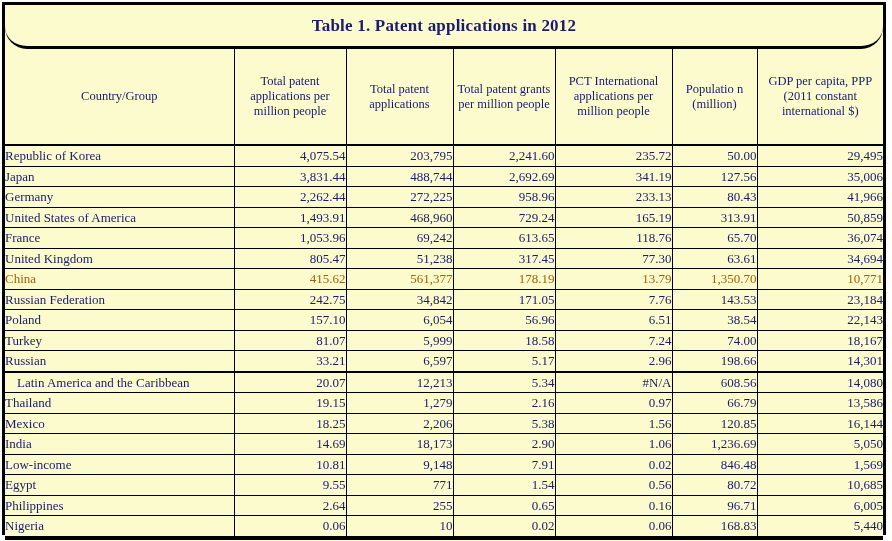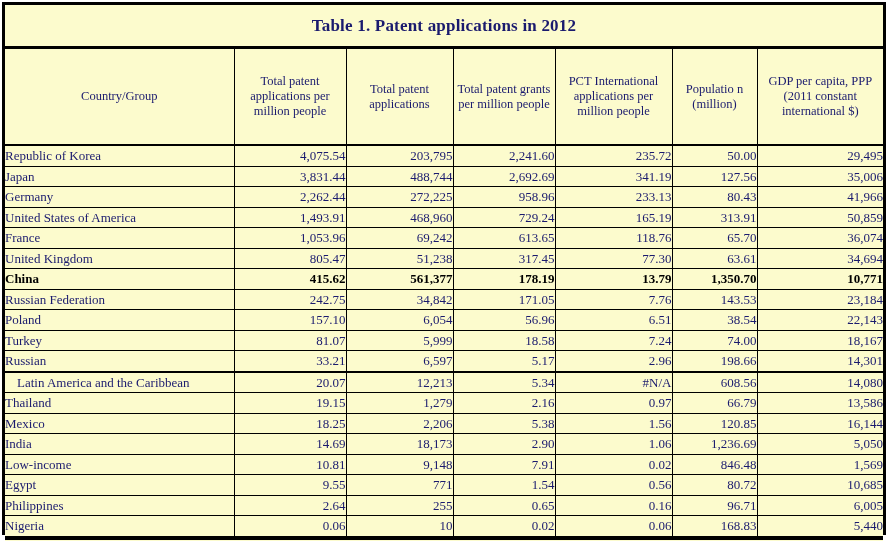--- a/index.html
+++ b/index.html
@@ -27,20 +27,21 @@
 
   
   .title-cell {
     height: 44px;
     box-sizing: border-box;
     border-bottom: 3px solid #000000;
     display: flex;
     align-items: center;
     justify-content: center;
     background: #fcfbcd;
+    border-radius: 22px;
   }
   .title-text {
     font-size: 17px;
     font-weight: bold;
     color: #1a1a6e;
     letter-spacing: 0.2px;
   }
 
   
   table.grid {
@@ -88,22 +89,22 @@
   }
   td.c-num {
     text-align: right;
     padding-right: 5px;
   }
   td.c-last { border-right: none !important; }
 
   tr.group-start td { border-top: 2px solid #000000; padding-left: 12px; }
 
   tr.highlight td {
-    color: #000000;
-    font-weight: bold;
+    color: #a16207;
+    font-weight: normal;
   }
 
   
   .notes-cell {
     box-sizing: border-box;
     border-top: 3px solid #000000;
     background: #fcfbcd;
     padding: 4px 5px 3px 5px;
   }
 </style>

